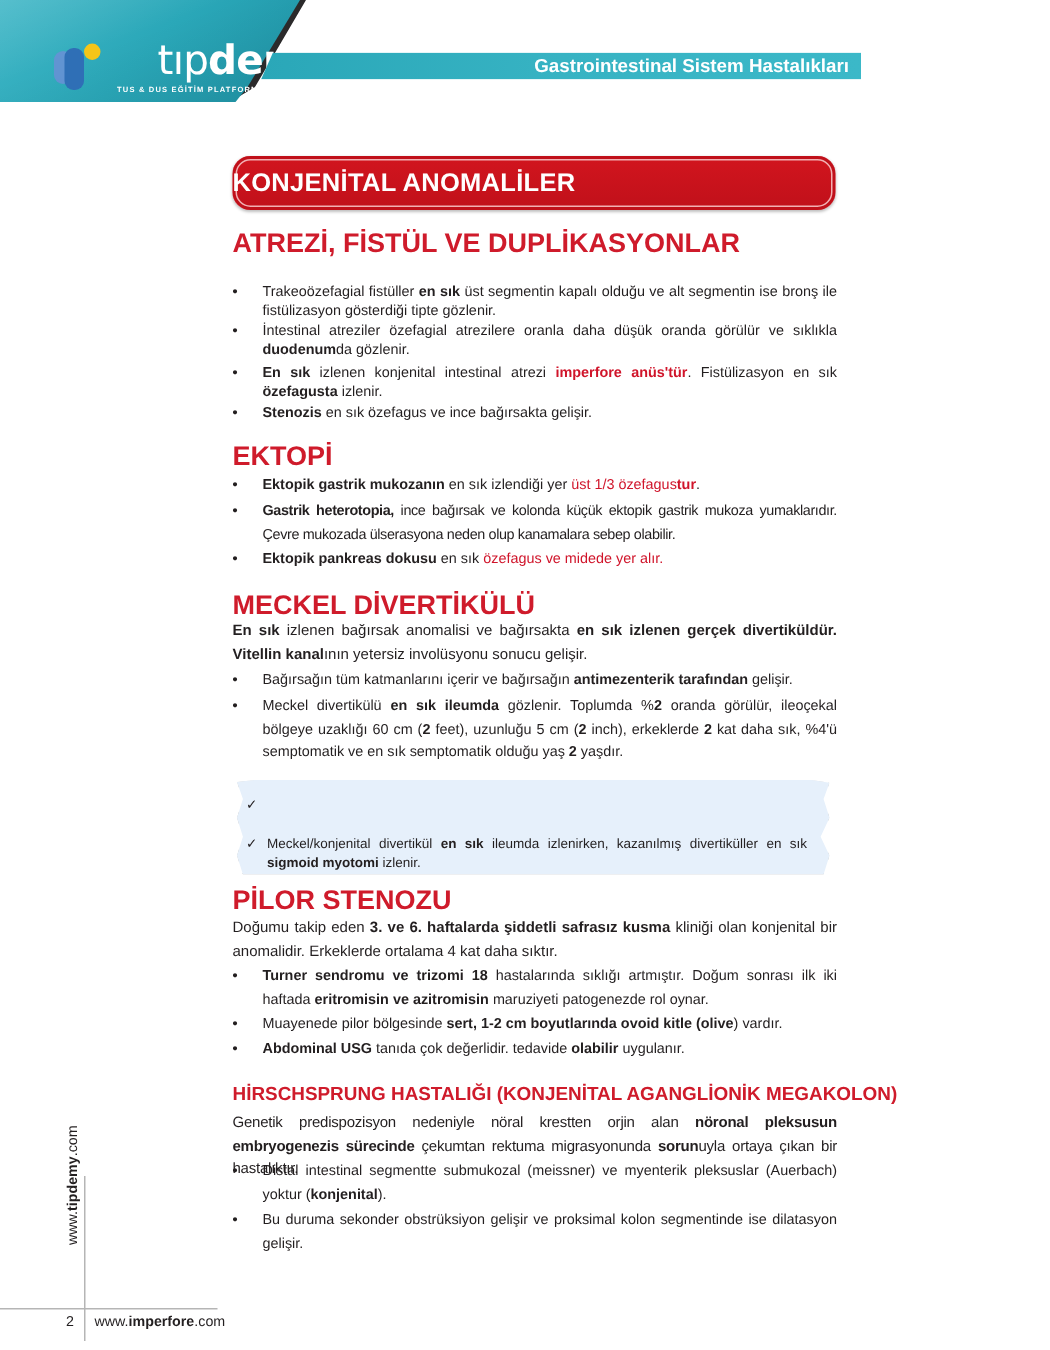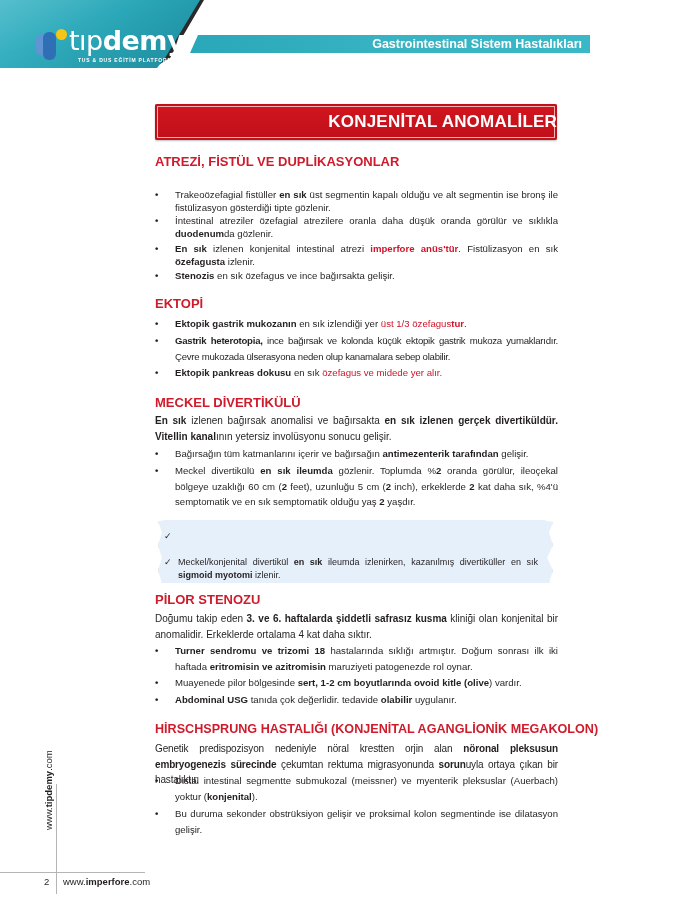--- a/index.html
+++ b/index.html
@@ -34,47 +34,47 @@
     background: #2f6fb6;
   }
   .logo-dot {
     position: absolute; left: 20px; top: 1px; width: 11px; height: 11px; border-radius: 50%;
     background: #f5c518;
   }
   .logo-text {
     position: absolute; left: 33px; top: -2px; font-size: 27px; color: #ffffff;
     font-family: "DejaVu Sans", sans-serif; letter-spacing: -0.5px; line-height: 30px;
   }
-  .logo-text .l1 { font-weight: normal; }
+  .logo-text .l1 { font-weight: normal; margin-left: 36px; }
   .logo-text .l2 { font-weight: bold; }
   .logo-tag {
     position: absolute; left: 42px; top: 29px; font-size: 5px; color: #ffffff; font-weight: bold;
     letter-spacing: 0.8px; white-space: nowrap;
   }
   .hdr-bar {
-    position: absolute; left: 190px; top: 35px; width: 400px; height: 18px;
+    position: absolute; left: 174px; top: 35px; width: 400px; height: 18px;
     background: linear-gradient(90deg, #2aa7b8 0%, #37b3c3 50%, #3bb8c8 100%);
     clip-path: polygon(8px 0, 400px 0, 400px 18px, 0 18px);
   }
   .hdr-title {
     position: absolute; right: 8px; top: 0; line-height: 18px; font-size: 12.5px; font-weight: bold; color: #ffffff;
   }
 
   
   .banner {
     position: absolute; left: 155px; top: 104px; width: 402px; height: 36px; box-sizing: border-box;
     background: linear-gradient(180deg, #d2151e 0%, #c0101a 100%);
-    border-radius: 2px;
+    border-radius: 12px;
     box-shadow: inset 0 0 0 2px #c0101a, inset 0 0 0 3px #f2b0b3, 0 1px 2px rgba(0,0,0,0.25);
-    display: flex; align-items: center; justify-content: flex-end;
+    display: flex; align-items: center; justify-content: flex-start;
   }
   .banner span { color: #fff; font-size: 17px; font-weight: bold; letter-spacing: 0.2px; }
 
   
-  .h2 { position: absolute; left: 155px; color: #cf1b2b; font-weight: bold; font-size: 13px; line-height: 16px; white-space: nowrap; }
+  .h2 { position: absolute; left: 155px; color: #cf1b2b; font-weight: bold; font-size: 18px; line-height: 16px; white-space: nowrap; }
   .p {
     position: absolute; left: 155px; width: 403px; font-size: 10px; line-height: 15.5px; text-align: justify;
   }
   .li { position: absolute; left: 155px; width: 403px; font-size: 9.6px; line-height: 15.5px; }
   .li .bul { position: absolute; left: 0; top: 0; width: 10px; font-weight: bold; }
   .li .txt { margin-left: 20px; display: block; text-align: justify; }
   .tight { line-height: 12.5px !important; }
   b { font-weight: bold; }
   .red { color: #d0142a; }
   .redb { color: #d0142a; font-weight: bold; }

